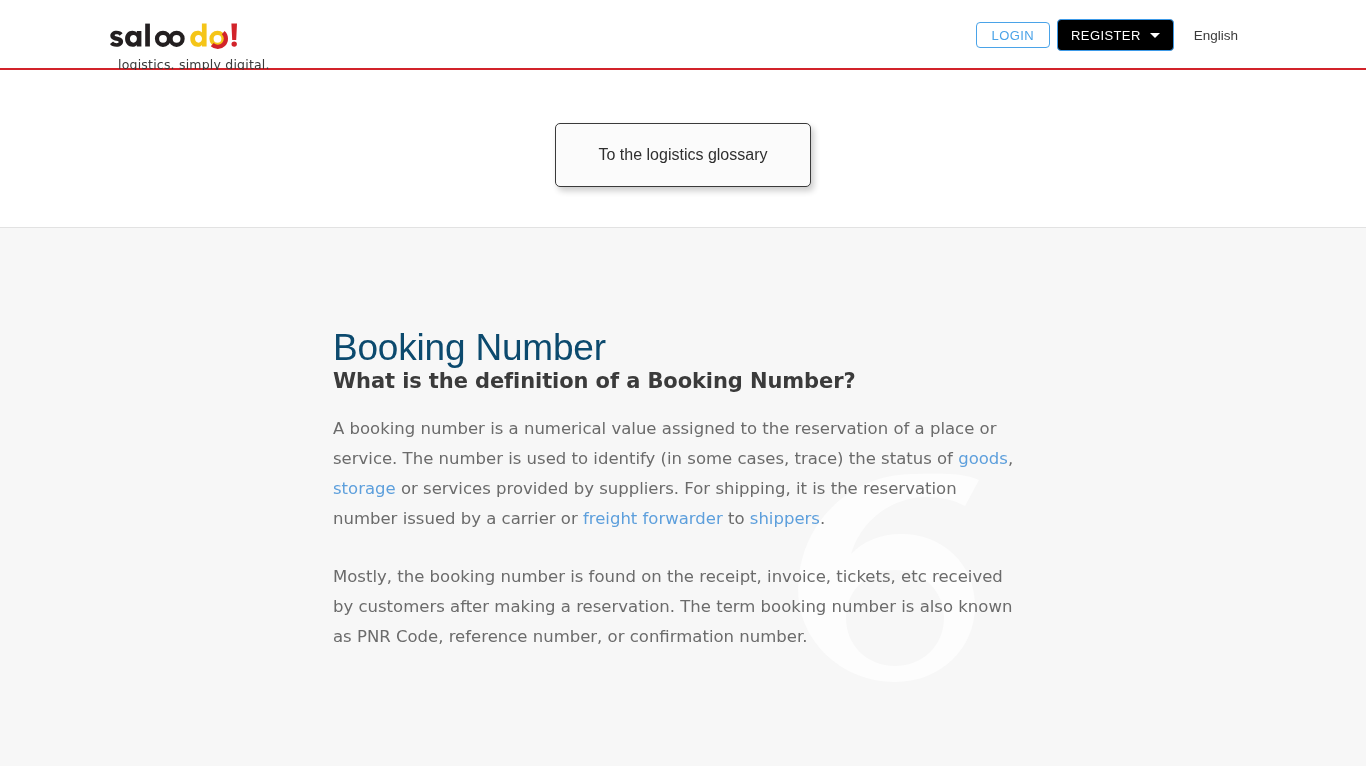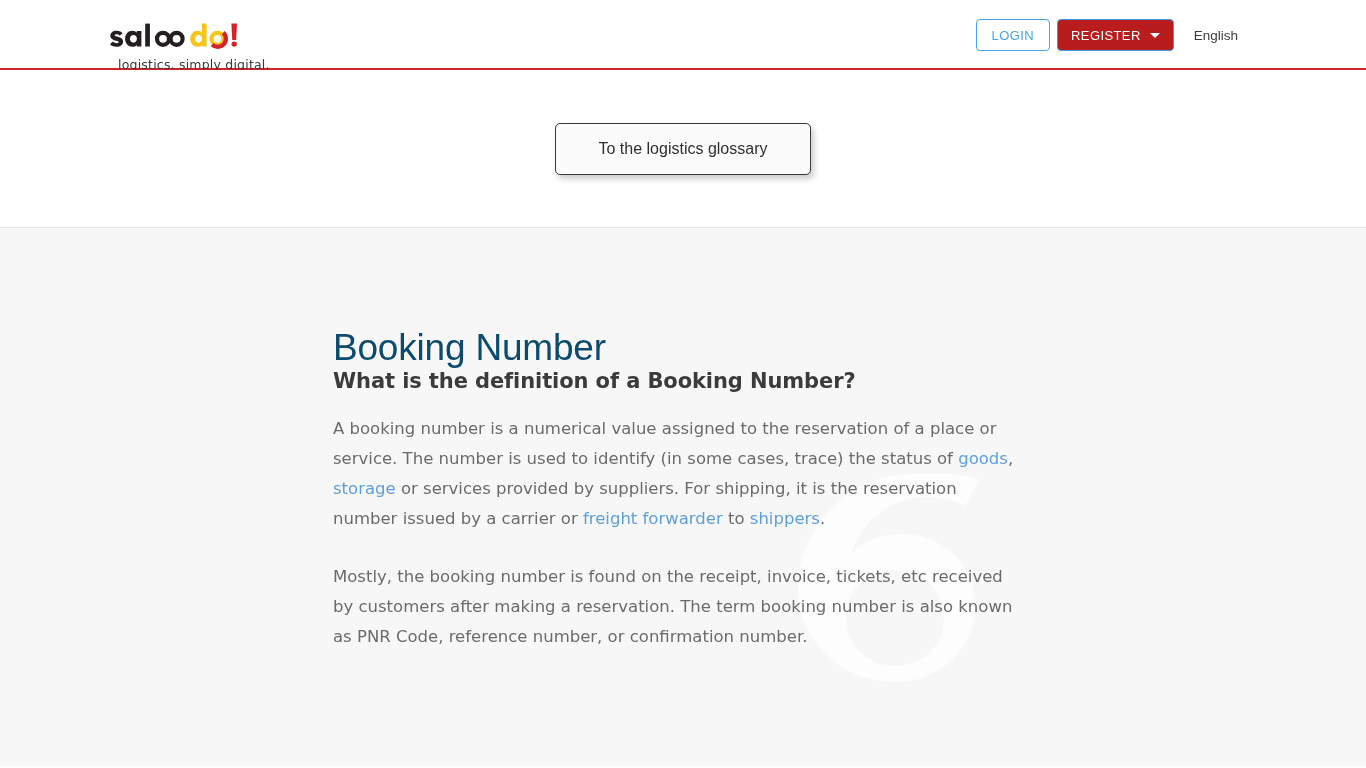--- a/index.html
+++ b/index.html
@@ -59,21 +59,21 @@
     top: 19px;
     display: flex;
     align-items: center;
     gap: 0;
   }
 
   .btn-login {
     display: inline-flex;
     align-items: center;
     justify-content: center;
-    height: 32px;
+    height: 26px;
     padding: 0 15px;
     font-size: 13px;
     letter-spacing: 0.4px;
     color: #4aa3e8;
     background: #ffffff;
     border: 1px solid #4aa3e8;
     border-radius: 4px;
     cursor: pointer;
     font-family: "Liberation Sans", sans-serif;
   }
@@ -82,21 +82,21 @@
     display: inline-flex;
     align-items: center;
     justify-content: center;
     gap: 9px;
     height: 32px;
     padding: 0 13px;
     margin-left: 7px;
     font-size: 13px;
     letter-spacing: 0.4px;
     color: #ffffff;
-    background: #b91c1c;
+    background: #000000;
     border: 1px solid #3d9ae8;
     border-radius: 4px;
     cursor: pointer;
     font-family: "Liberation Sans", sans-serif;
   }
 
   .caret-down {
     width: 0;
     height: 0;
     border-left: 5px solid transparent;
@@ -120,21 +120,21 @@
     background: #ffffff;
     border-bottom: 1px solid #e2e2e2;
     display: flex;
     align-items: flex-start;
     justify-content: center;
   }
 
   .btn-glossary {
     margin-top: 53px;
     min-width: 256px;
-    height: 52px;
+    height: 64px;
     padding: 0 24px;
     font-size: 16px;
     color: #2f2f2f;
     background: #fbfbfb;
     border: 1.6px solid #3a3a3a;
     border-radius: 5px;
     box-shadow: 3px 4px 6px rgba(0,0,0,0.20);
     cursor: pointer;
     font-family: "Liberation Sans", sans-serif;
   }

